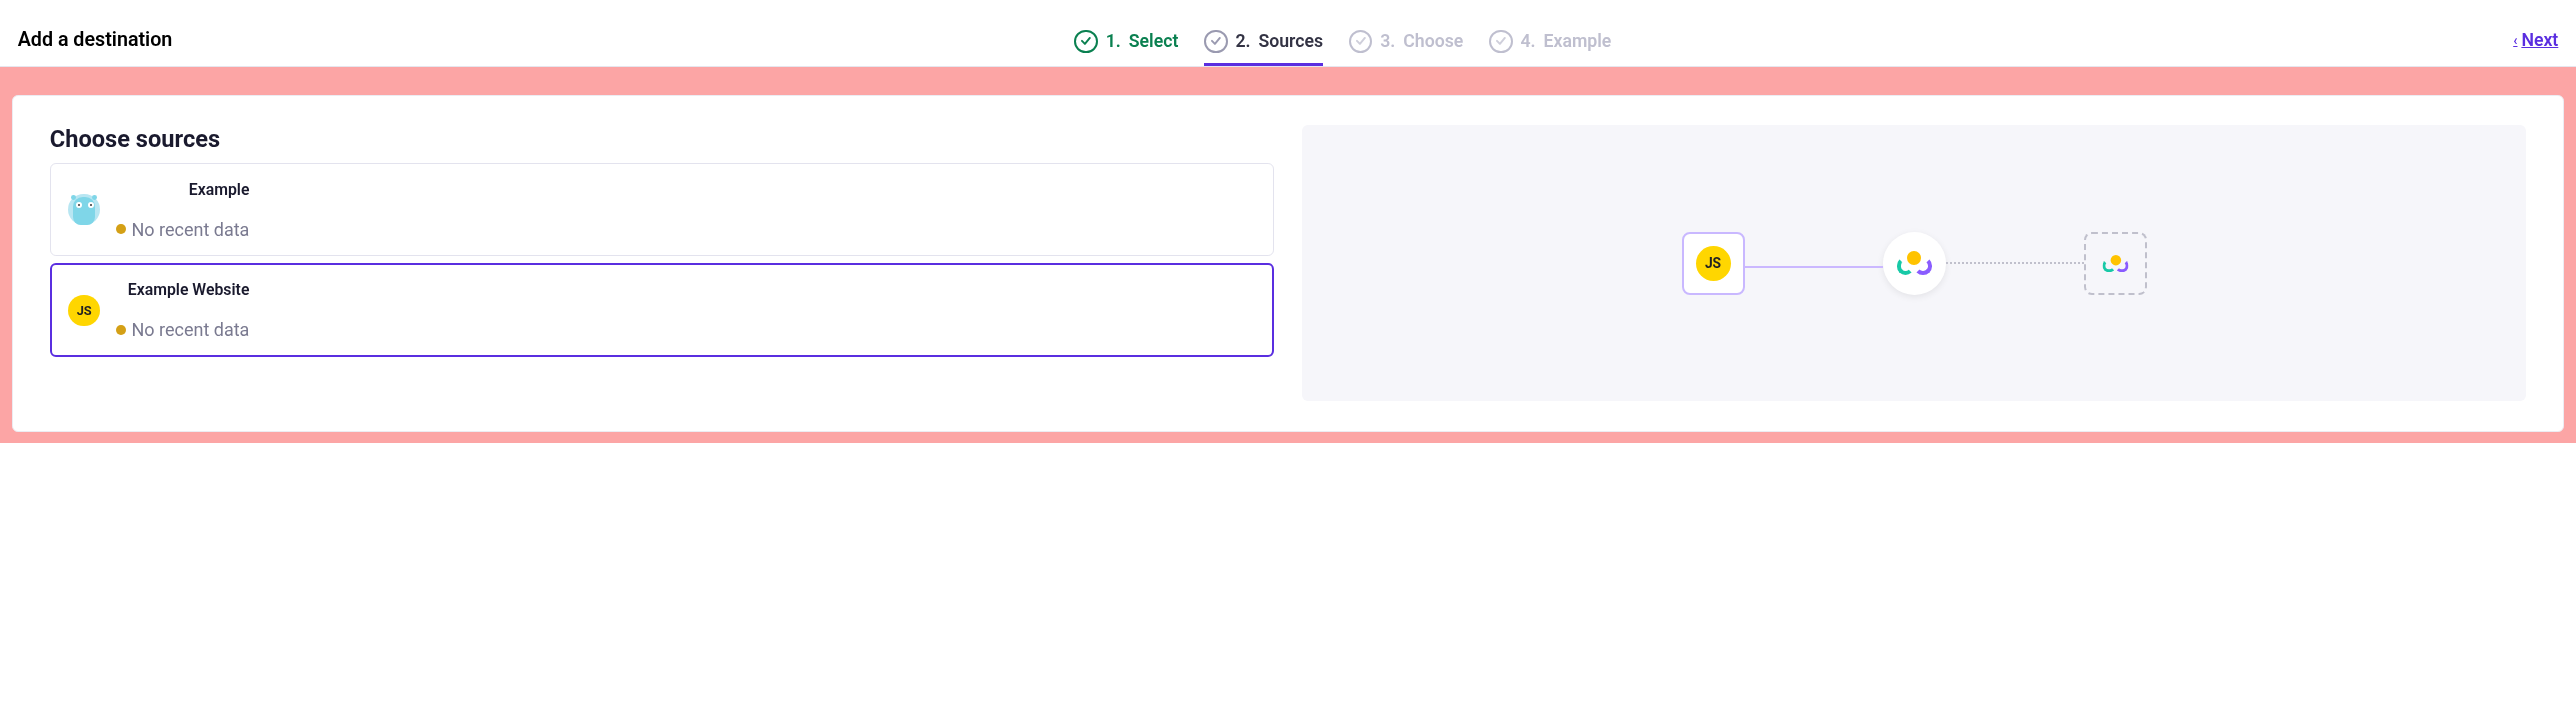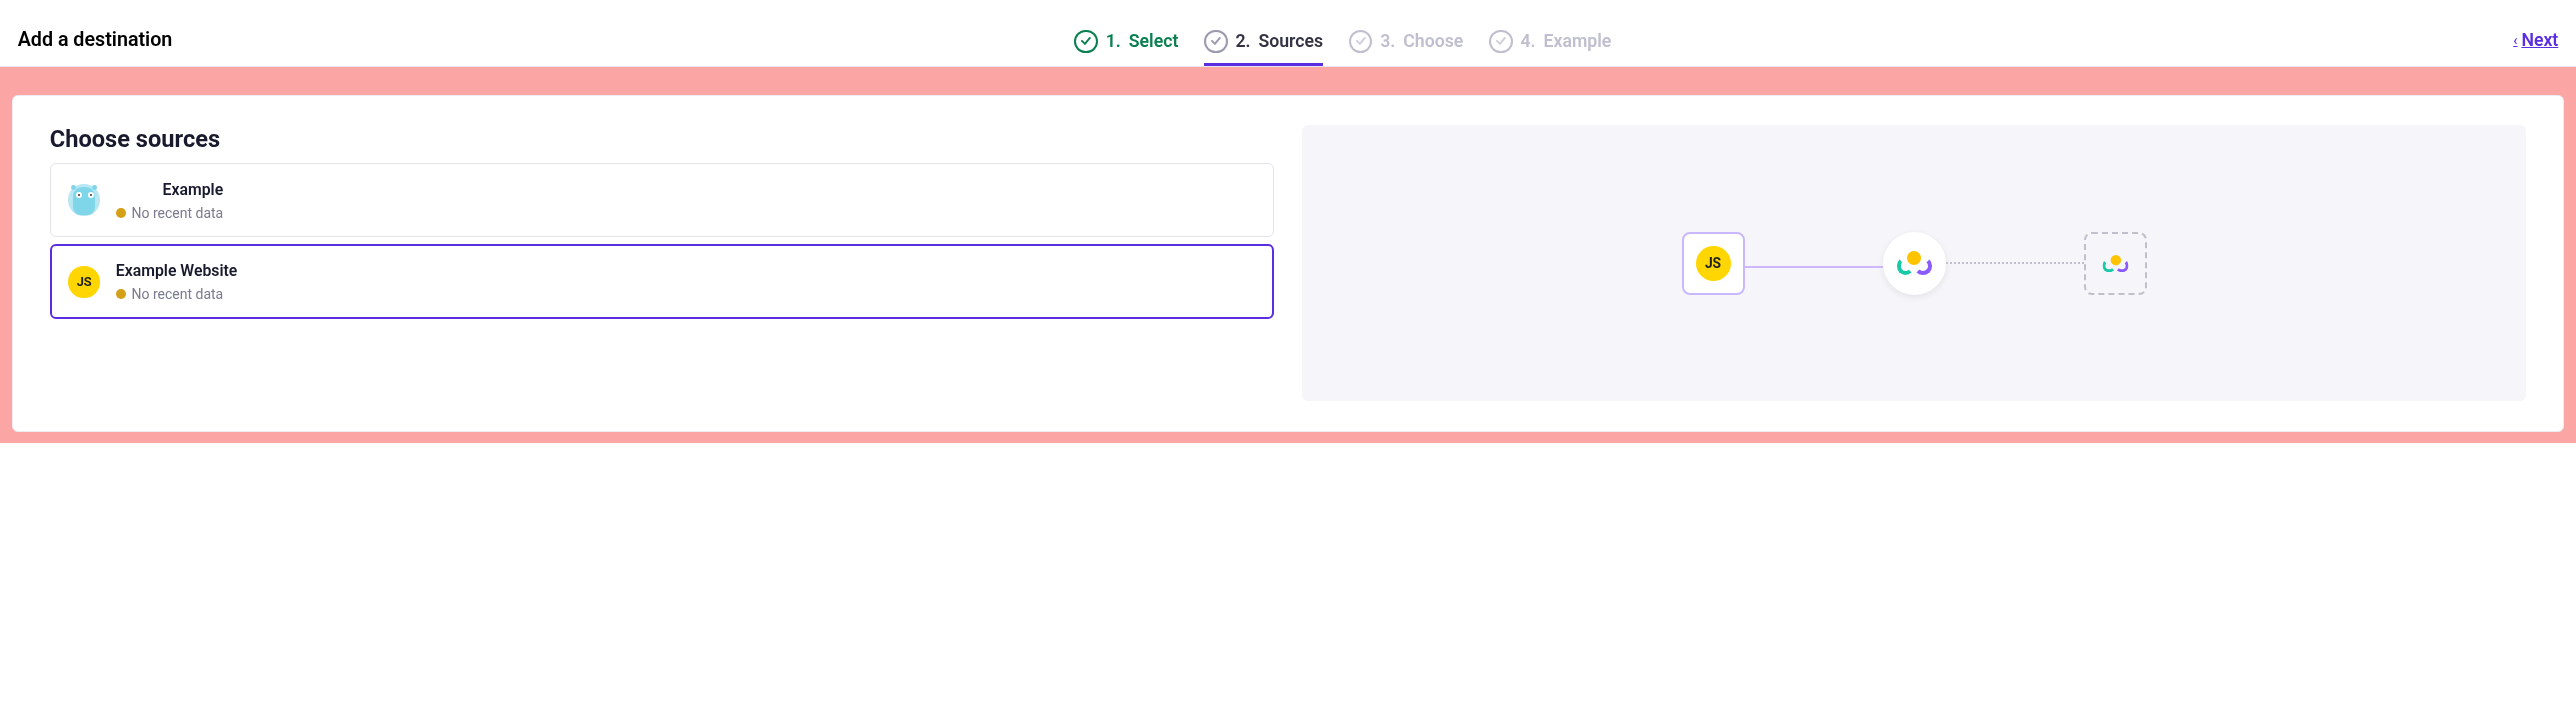--- a/index.html
+++ b/index.html
@@ -108,21 +108,21 @@
     padding: 14.8px 16.7px;
   }
   .source-icon {
     width: 31.5px; height: 31.5px; border-radius: 50%;
     display: flex; align-items: center; justify-content: center;
     font-weight: 700; font-size: 12.8px; flex-shrink:0;
   }
   .source-icon.js { background: #ffd600; color: #222; }
   .source-icon.go { background: #b8e6f2; }
   .source-name { font-weight: 600; font-size: 15.8px; color: #1a1a2e; }
-  .source-status { font-size: 14px; color: #7a7a90; display:flex; align-items:center; gap:5.9px; margin-top:6px;}
+  .source-status { font-size: 18px; color: #7a7a90; display:flex; align-items:center; gap:5.9px; margin-top:20px;}
   .status-dot {
     width: 9.8px; height: 9.8px; border-radius: 50%;
     background: #d4a016; display:inline-block;
   }
 
   
   .diagram {
     display: flex;
     align-items: center;
     gap: 0;

